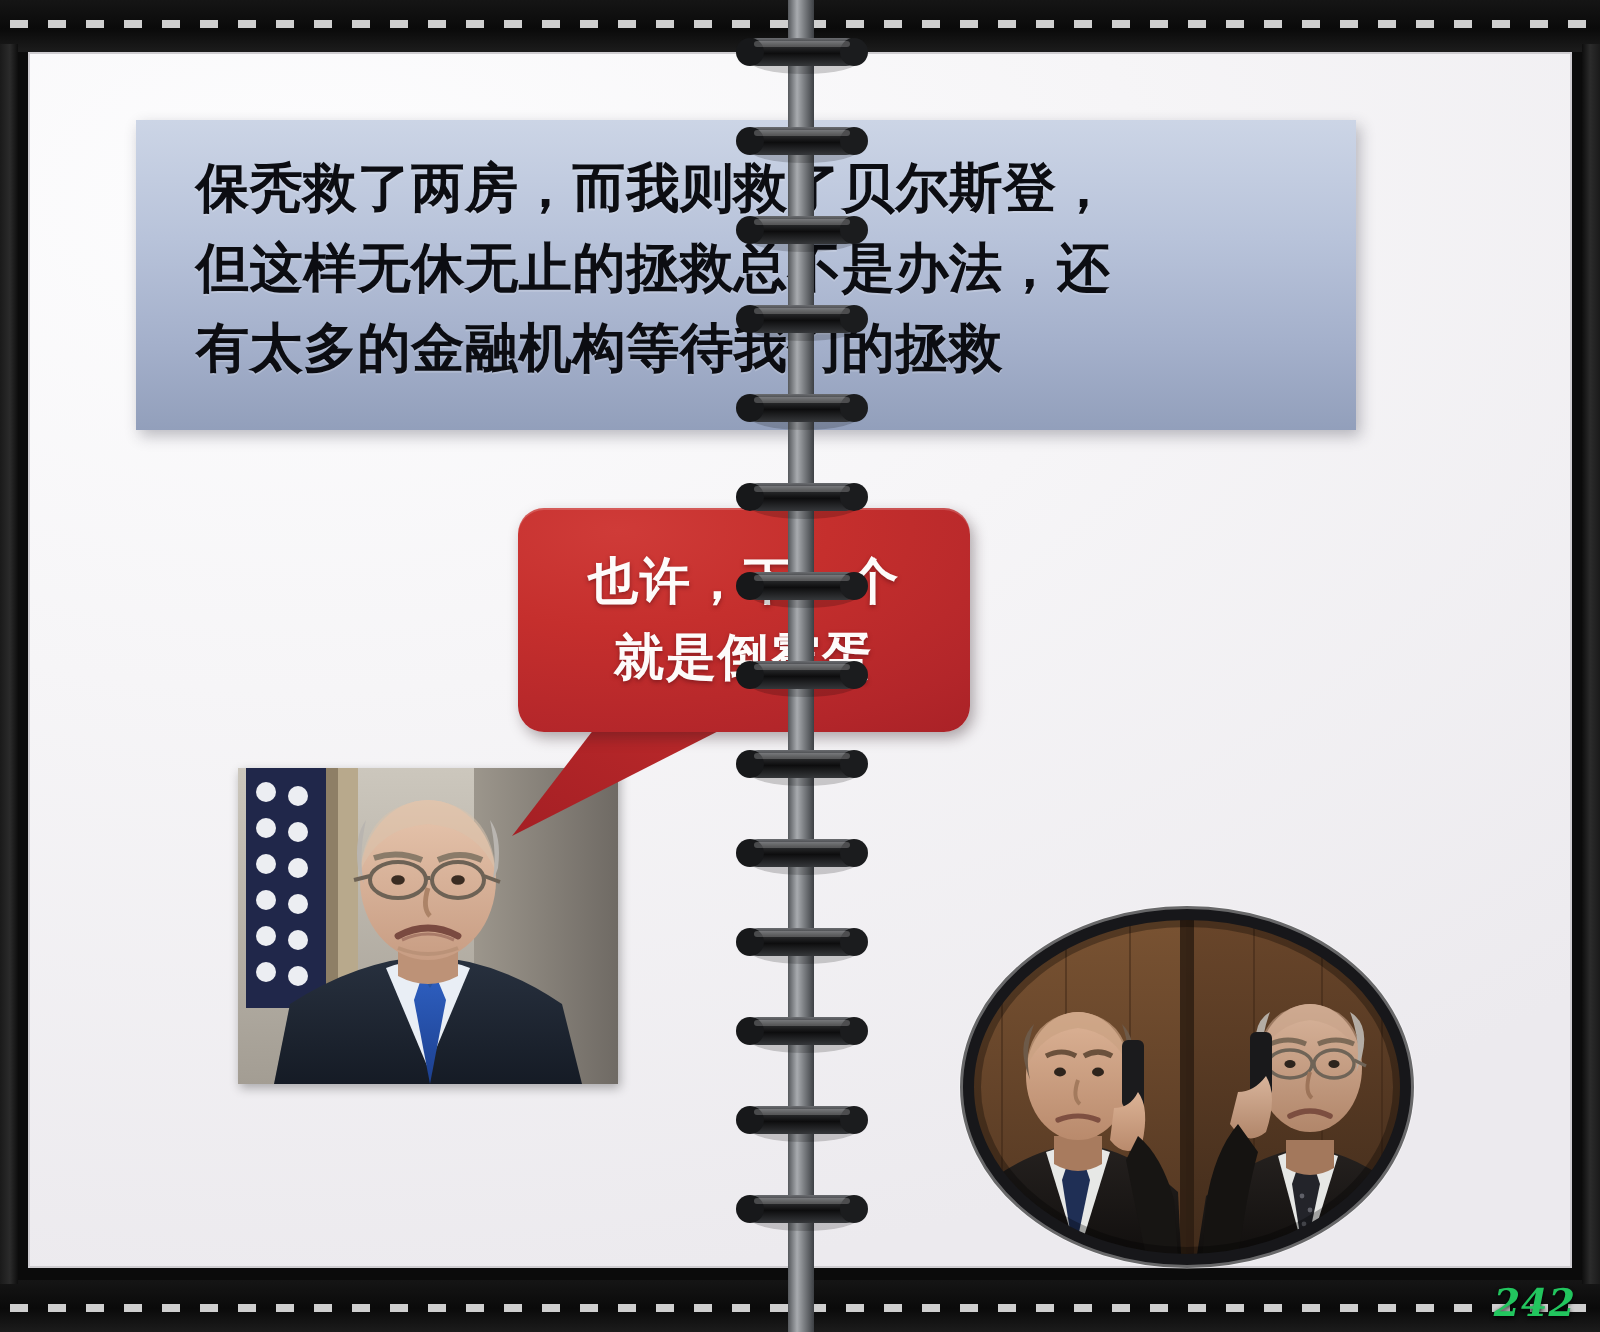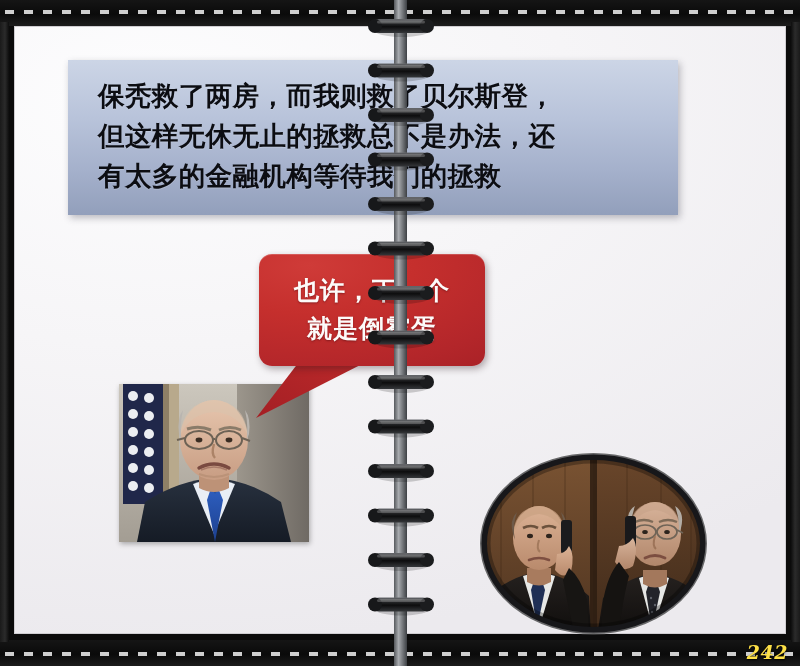--- a/index.html
+++ b/index.html
@@ -45,21 +45,21 @@
   
   #headline-box{
     position:absolute;left:54px;top:34px;width:610px;height:155px;
     background:linear-gradient(to bottom,#ccd5e6 0%,#b8c3da 38%,#a4b0cb 72%,#929fbb 100%);
     box-shadow:2px 3px 7px rgba(40,40,55,.30);
     box-sizing:border-box;
     padding:16px 22px 0 30px;
   }
   #headline-text{
     margin:0;
-    font-family:Liberation Serif, serif;
+    font-family:Liberation Mono, monospace;
     font-weight:bold;
     font-size:26.5px;
     line-height:40px;
     color:#0c0d12;
     letter-spacing:.4px;
     text-shadow:0 1px 0 rgba(255,255,255,.18);
     white-space:pre-line;
   }
 
   
@@ -101,21 +101,21 @@
   #photo-oval svg{display:block;}
 
   
   #spiral{position:absolute;left:0;top:0;width:800px;height:666px;pointer-events:none;}
 
   
   #page-number{
     position:absolute;right:12px;bottom:3px;
     font-family:"DejaVu Serif","Liberation Serif",serif;
     font-style:italic;font-weight:bold;font-size:19px;
-    color:#fde047;
+    color:#22c55e;
     text-shadow:0 1px 2px rgba(0,0,0,.9);
     letter-spacing:.5px;
   }
 </style>
 </head>
 <body>
 
 <div id="slide">
 
   <div class="film-band top"></div>

